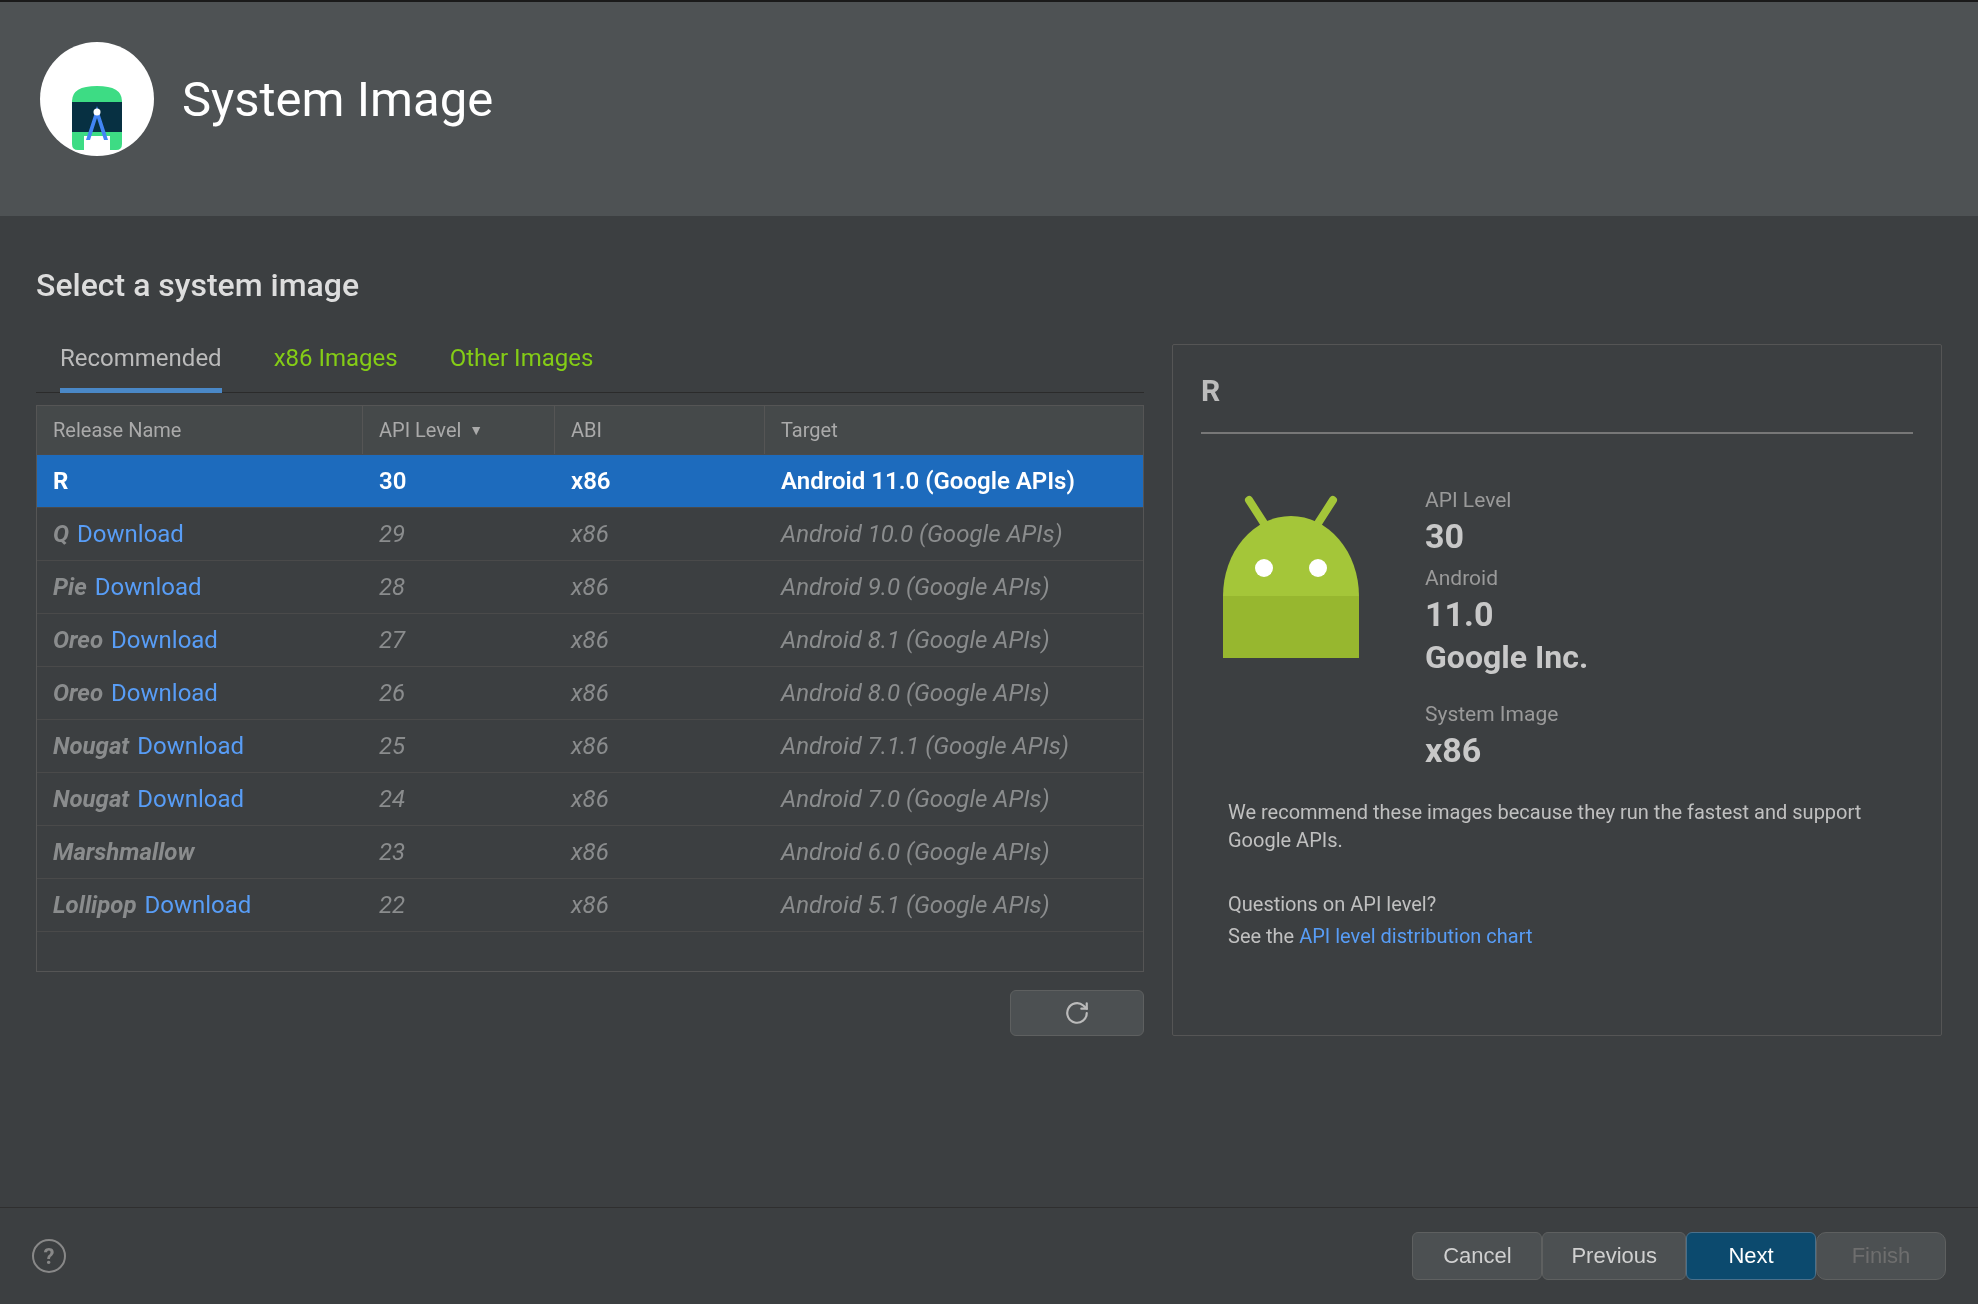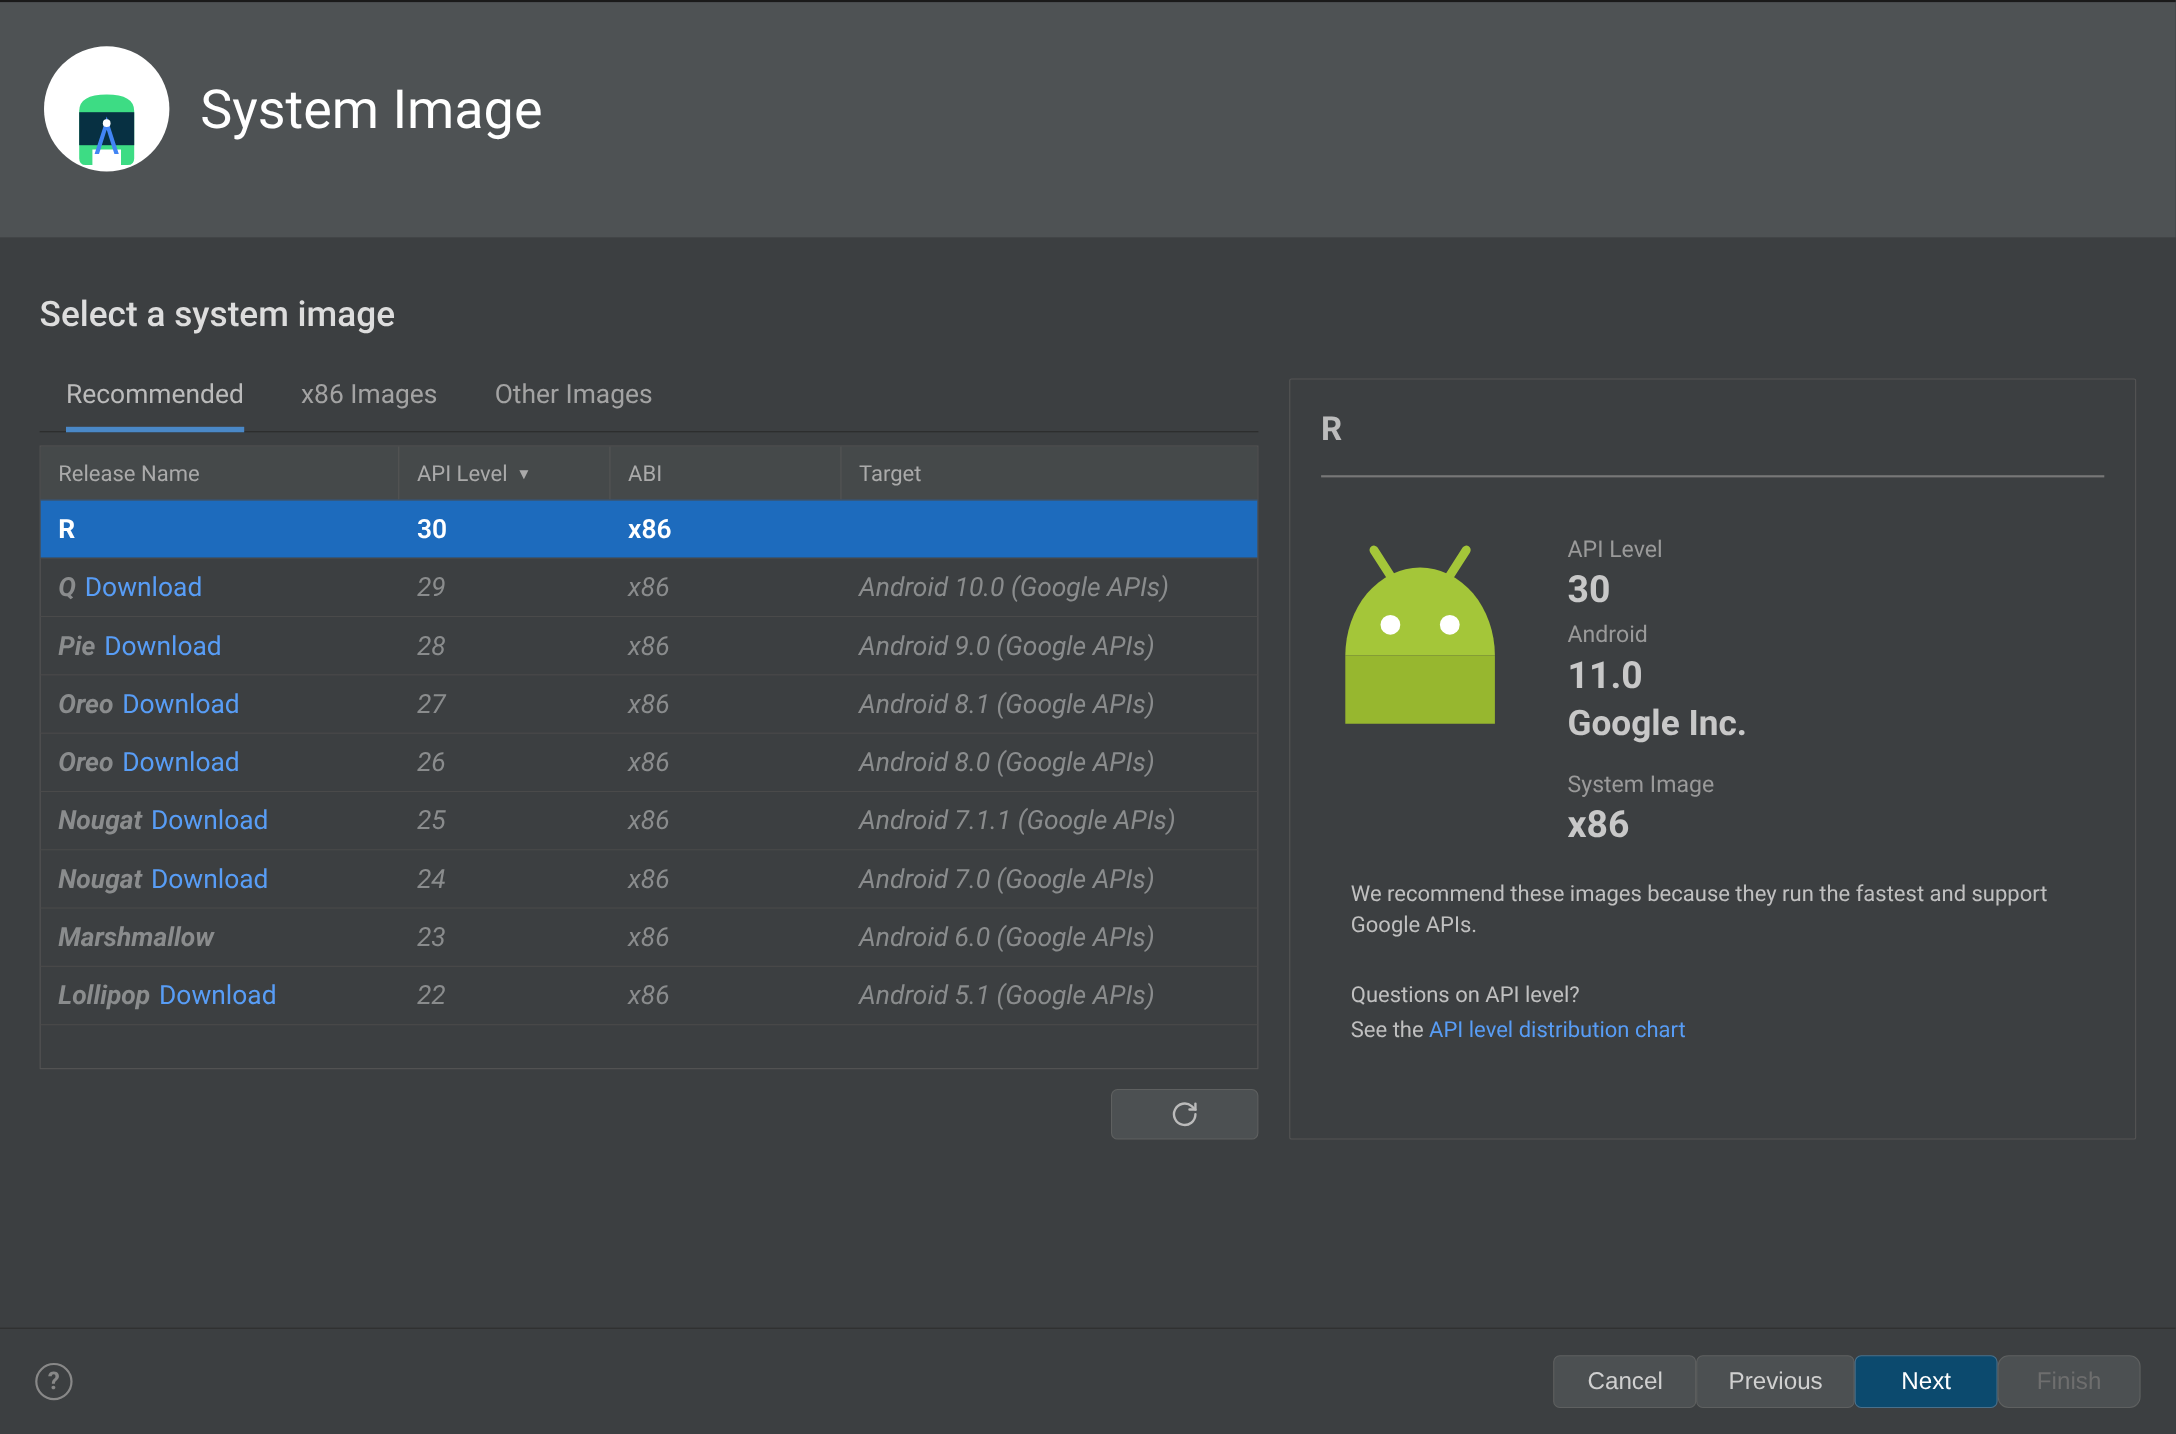--- a/index.html
+++ b/index.html
@@ -61,21 +61,21 @@
 .left-col { width: 1108px; }
 .tabs {
   display: flex;
   gap: 52px;
   border-bottom: 1px solid #2b2b2b;
   padding-left: 24px;
 }
 .tab {
   padding: 0 0 16px 0;
   font-size: 24px;
-  color: #a3a3a3;
+  color: #84cc16;
   cursor: pointer;
   border-bottom: 5px solid transparent;
   margin-bottom: -1px;
 }
 .tab.active {
   color: #bbb;
   border-bottom-color: #4a88c7;
 }
 .table {
   border: 1px solid #555;
@@ -221,20 +221,21 @@
               <span class="sort-icon">▼</span>
             </div>
             <div class="th col-abi">ABI</div>
             <div class="th col-target">Target</div>
           </div>
           <div class="tbody" id="tbody">
               <div class="tr selected">
                 <div class="td col-release"><span class="release-name">R</span></div>
                 <div class="td col-api">30</div>
                 <div class="td col-abi">x86</div>
+                <div class="td col-target">Android 11.0 (Google APIs)</div>
               </div>
               <div class="tr">
                 <div class="td col-release"><span class="release-name">Q</span><a href="#" class="download-link">Download</a></div>
                 <div class="td col-api dim">29</div>
                 <div class="td col-abi dim">x86</div>
                 <div class="td col-target dim">Android 10.0 (Google APIs)</div>
               </div>
               <div class="tr">
                 <div class="td col-release"><span class="release-name">Pie</span><a href="#" class="download-link">Download</a></div>
                 <div class="td col-api dim">28</div>

